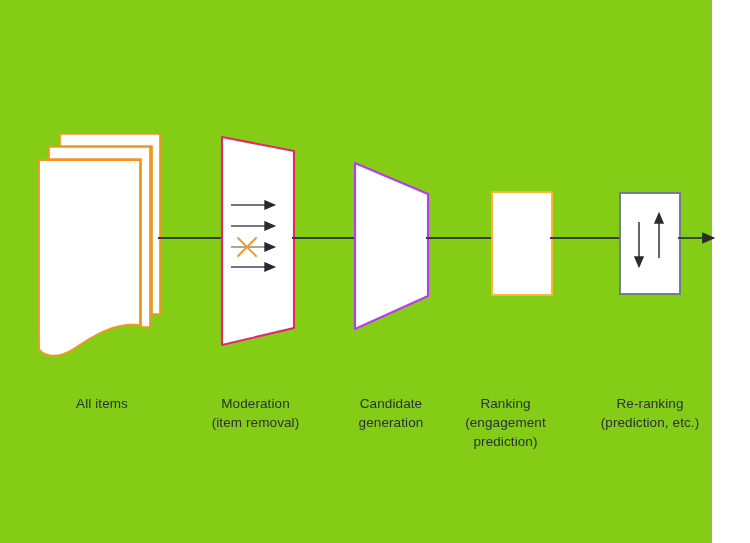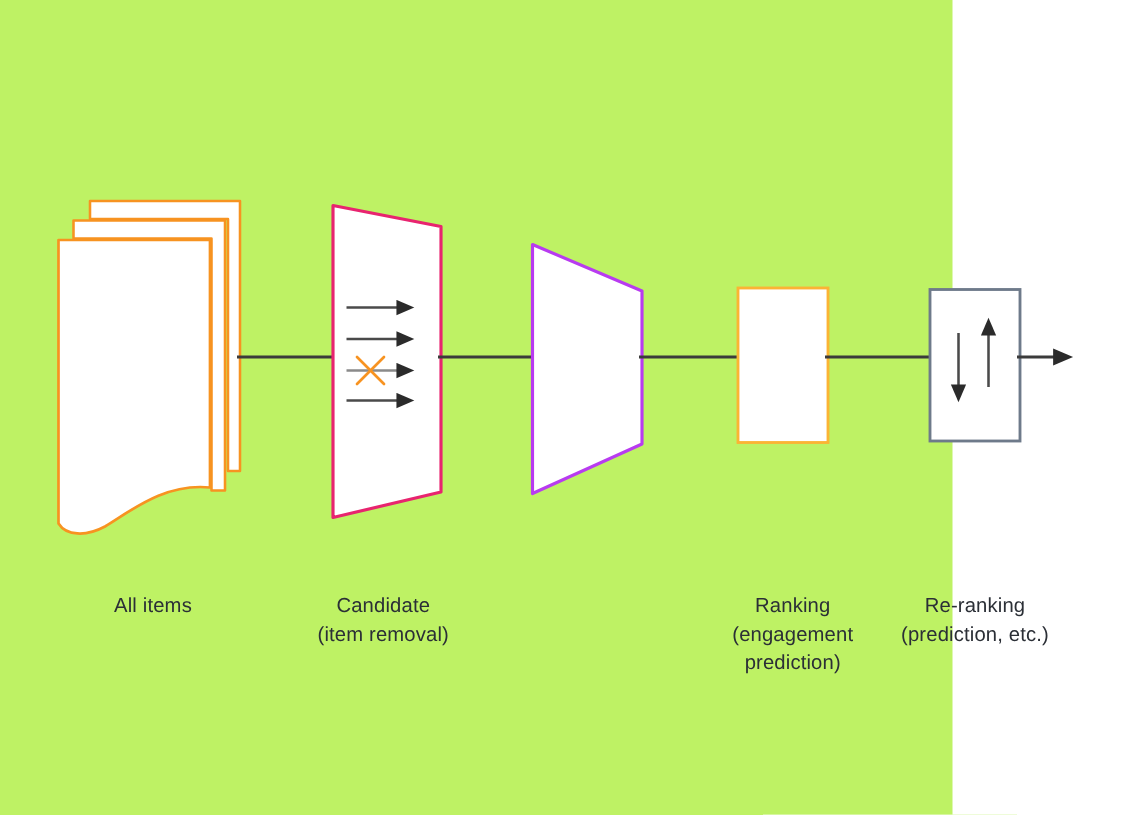--- a/index.html
+++ b/index.html
@@ -8,24 +8,23 @@
     background: #ffffff;
   }
   body {
     width: 750px;
     height: 543px;
     font-family: "Liberation Sans", sans-serif;
     overflow: hidden;
   }
   #stage {
     position: relative;
-    width: 604px;
+    width: 712px;
     height: 543px;
-    background: #bef264;
-    padding-left: 31px;
+    background: #84cc16;
   }
   #diagram-svg {
     position: absolute;
     left: 0;
     top: 0;
     width: 750px;
     height: 543px;
     display: block;
   }
   .stage-label {
@@ -34,21 +33,21 @@
     font-family: "Liberation Sans", sans-serif;
     font-size: 13.5px;
     line-height: 19px;
     color: #2b2f36;
     letter-spacing: 0.1px;
     white-space: pre-line;
   }
   #label-all-items   { left: 22px;  top: 394px; width: 160px; }
   #label-moderation  { left: 178px; top: 394px; width: 155px; }
   #label-candidate   { left: 320px; top: 394px; width: 142px; }
-  #label-ranking     { left: 456px; top: 394px; width: 145px; }
+  #label-ranking     { left: 433px; top: 394px; width: 145px; }
   #label-reranking   { left: 578px; top: 394px; width: 144px; }
 </style>
 </head>
 <body>
 
 <div id="stage">
 
   <svg id="diagram-svg" viewBox="0 0 750 543">
 
     <defs>
@@ -110,23 +109,25 @@
 
       <line x1="659" y1="258" x2="659" y2="222" stroke="#4a4a4a" stroke-width="1.7" marker-end="url(#arrowhead-dark)"></line>
     </g>
 
     <line x1="678" y1="238" x2="704" y2="238" stroke="#3b3b3b" stroke-width="1.9" marker-end="url(#arrowhead-dark)"></line>
 
   </svg>
 
   <div class="stage-label" id="label-all-items">All items</div>
 
-  <div class="stage-label" id="label-moderation">Candidate
+  <div class="stage-label" id="label-moderation">Moderation
 (item removal)</div>
 
+  <div class="stage-label" id="label-candidate">Candidate
+generation</div>
 
   <div class="stage-label" id="label-ranking">Ranking
 (engagement
 prediction)</div>
 
   <div class="stage-label" id="label-reranking">Re-ranking
 (prediction, etc.)</div>
 
 </div>
 

